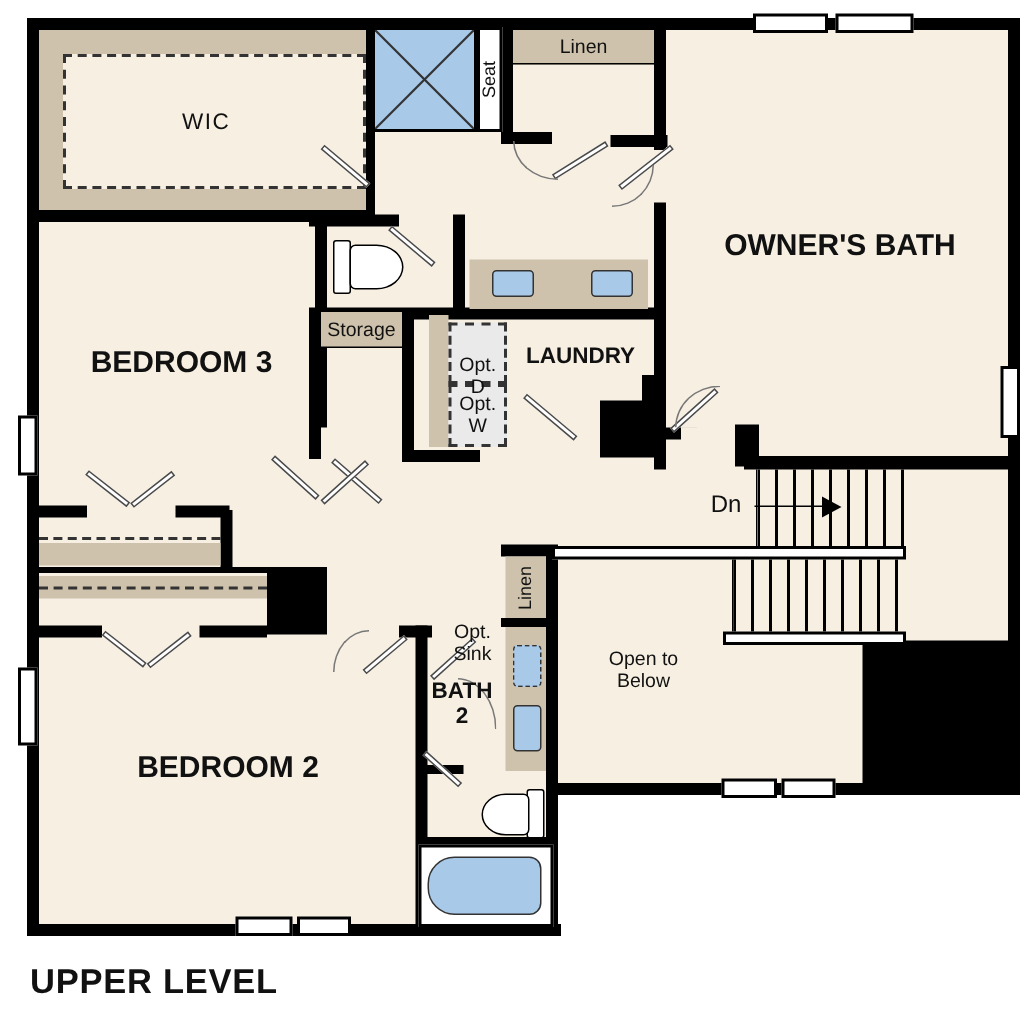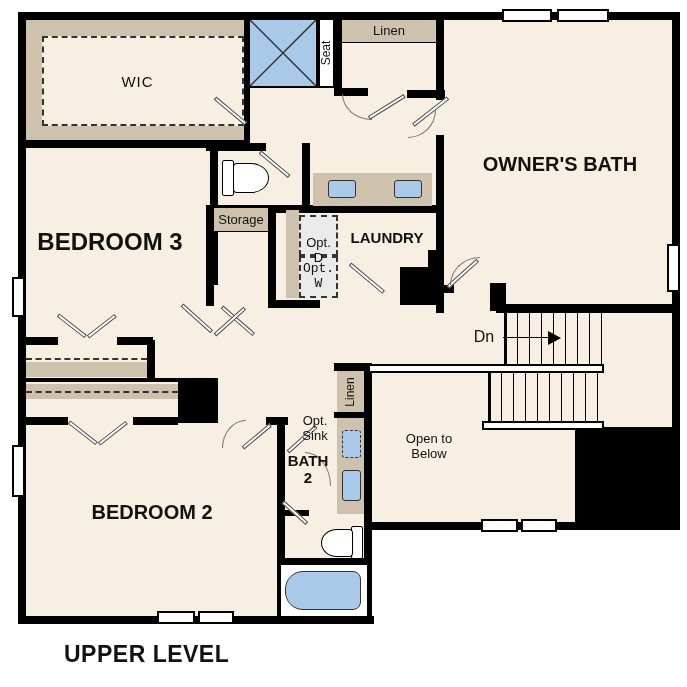--- a/index.html
+++ b/index.html
@@ -105,21 +105,21 @@
   <div class="abs" style="left:222px;top:160px;width:12px;height:36px;background:#fff;border:1.5px solid #000;border-radius:2px;box-sizing:border-box;"></div>
   <div class="abs" style="left:233px;top:163px;width:36px;height:30px;background:#fff;border:1.5px solid #000;border-radius:4px 50% 50% 4px / 4px 50% 50% 4px;box-sizing:border-box;"></div>
 
   <div class="tan" style="left:214px;top:208px;width:54px;height:24px;border-bottom:1.5px solid #000;box-sizing:border-box;"></div>
   <div class="label" style="left:210px;top:209px;width:62px;height:22px;font-size:13px;">Storage</div>
 
   <div class="tan" style="left:286px;top:210px;width:13px;height:88px;"></div>
   <div class="gray-dash" style="left:299px;top:215px;width:39px;height:41px;"></div>
   <div class="gray-dash" style="left:299px;top:256px;width:39px;height:42px;"></div>
   <div class="label" style="left:300px;top:232px;width:37px;height:38px;font-size:13px;">Opt. D</div>
-  <div class="label" style="left:300px;top:258px;width:37px;height:38px;font-size:13px;font-family:Liberation Mono, monospace;">Opt. W</div>
+  <div class="label" style="left:300px;top:258px;width:37px;height:38px;font-size:13px;">Opt. W</div>
 
   <div class="tan" style="left:26px;top:362px;width:121px;height:15px;"></div>
   <div class="shelfdash" style="left:26px;top:358px;width:121px;"></div>
   <div class="tan" style="left:26px;top:384px;width:152px;height:15px;"></div>
   <div class="shelfdash" style="left:26px;top:391px;width:152px;"></div>
 
   <div class="treads" style="left:504px;top:313px;width:100px;height:52px;"></div>
   <div class="rail" style="left:368px;top:364px;width:236px;height:9px;"></div>
   <div class="treads" style="left:488px;top:373px;width:114px;height:50px;"></div>
   <div class="rail" style="left:482px;top:421px;width:122px;height:9px;"></div>
@@ -153,23 +153,23 @@
   <div class="leaf" style="left:88px;top:335px;width:35px;transform:rotate(-38deg);transform-origin:left center;"></div>
   <div class="leaf" style="left:69px;top:420px;width:35px;transform:rotate(38deg);transform-origin:left center;"></div>
   <div class="leaf" style="left:99px;top:442px;width:35px;transform:rotate(-38deg);transform-origin:left center;"></div>
   <div class="leaf" style="left:243px;top:446px;width:36px;transform:rotate(-40deg);transform-origin:left center;"></div>
   <div class="arc" style="left:222px;top:420px;width:24px;height:28px;border-bottom:none;border-right:none;border-radius:100% 0 0 0;"></div>
   <div class="leaf" style="left:288px;top:450px;width:38px;transform:rotate(-42deg);transform-origin:left center;"></div>
   <div class="leaf" style="left:283px;top:500px;width:32px;transform:rotate(42deg);transform-origin:left center;"></div>
   <div class="arc" style="left:305px;top:452px;width:26px;height:34px;border-bottom:none;border-left:none;border-radius:0 100% 0 0;"></div>
 
   <div class="label" style="left:90px;top:72px;width:95px;height:20px;font-size:15px;letter-spacing:1px;">WIC</div>
-  <div class="label bold" style="left:30px;top:230px;width:160px;height:24px;font-size:24px;">BEDROOM 3</div>
+  <div class="label bold" style="left:41px;top:230px;width:160px;height:24px;font-size:20px;">BEDROOM 3</div>
   <div class="label bold" style="left:72px;top:500px;width:160px;height:24px;font-size:20px;">BEDROOM 2</div>
   <div class="label bold" style="left:480px;top:138px;width:160px;height:52px;font-size:20px;">OWNER'S BATH</div>
   <div class="label bold" style="left:344px;top:228px;width:86px;height:20px;font-size:15px;">LAUNDRY</div>
   <div class="label bold" style="left:282px;top:450px;width:52px;height:40px;font-size:15px;">BATH 2</div>
   <div class="label" style="left:294px;top:412px;width:42px;height:34px;font-size:13px;">Opt. Sink</div>
   <div class="label" style="left:398px;top:422px;width:62px;height:50px;font-size:13px;">Open to Below</div>
 
-  <div class="label bold" style="left:20px;top:642px;width:220px;height:26px;font-size:23px;justify-content:flex-start;text-align:left;letter-spacing:0.5px;margin-left:44px;">UPPER LEVEL</div>
+  <div class="label bold" style="left:20px;top:642px;width:220px;height:26px;font-size:23px;justify-content:flex-start;text-align:left;letter-spacing:0.5px;">UPPER LEVEL</div>
 
 </div>
 
 </body></html>

